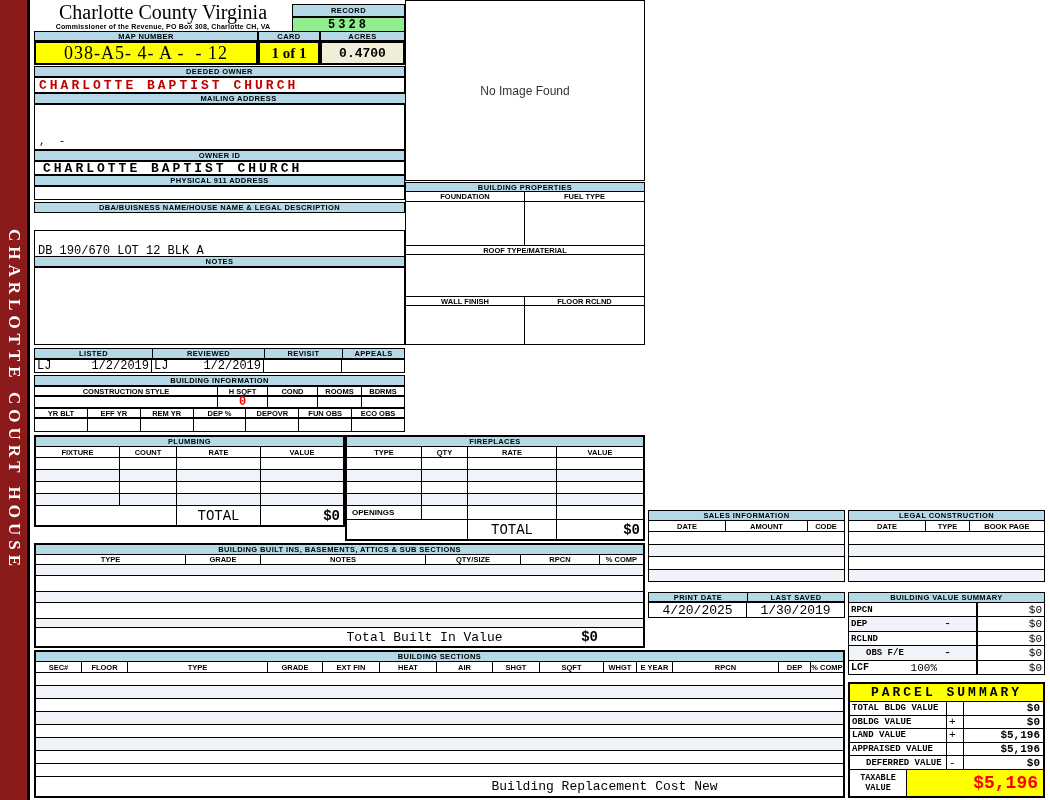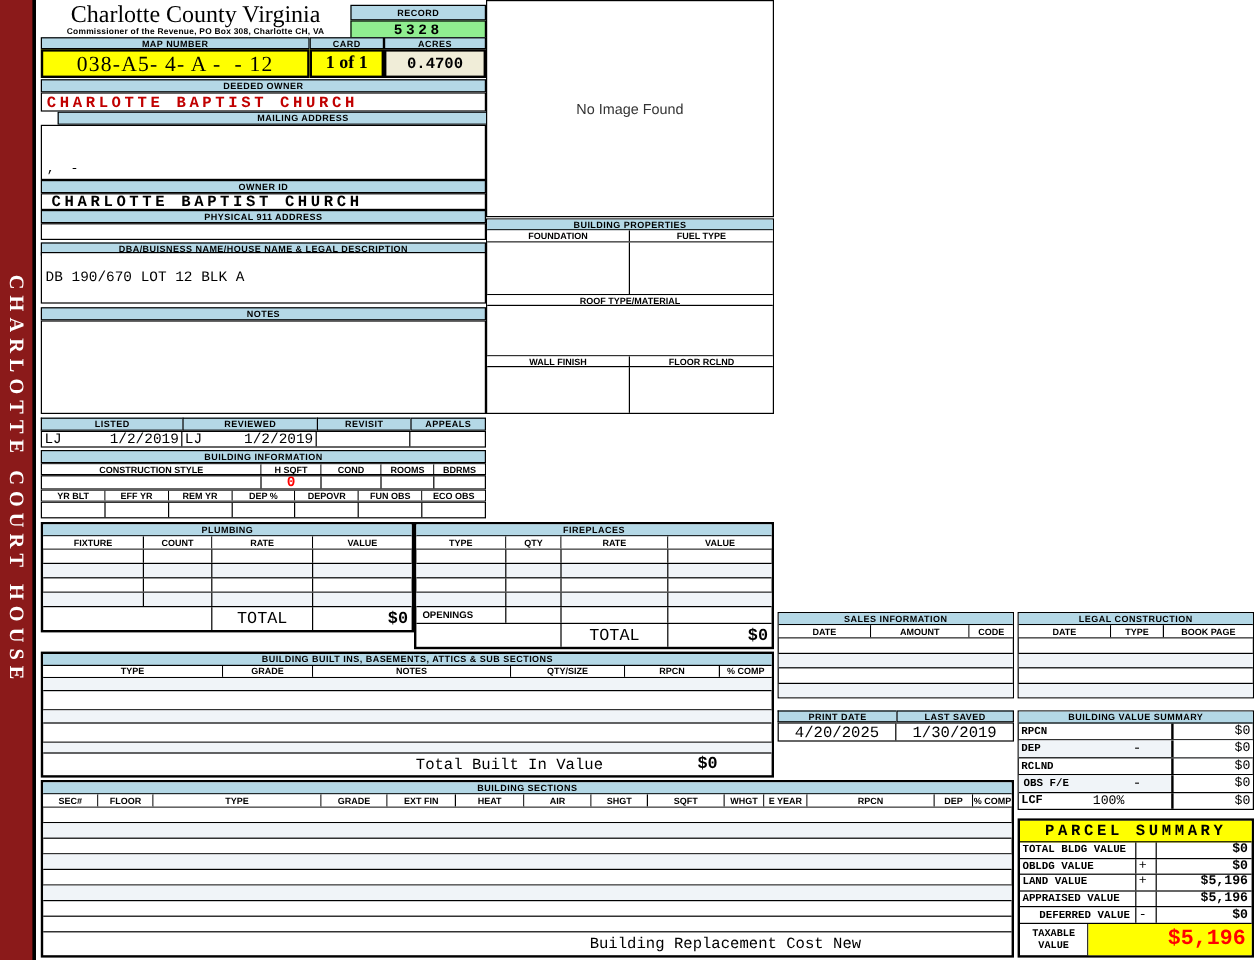--- a/index.html
+++ b/index.html
@@ -44,31 +44,31 @@
 <div class="abs bh" style="left:34px;top:31px;width:224px;height:10px">MAP NUMBER</div>
 <div class="abs bh" style="left:258px;top:31px;width:62px;height:10px">CARD</div>
 <div class="abs bh" style="left:320px;top:31px;width:85px;height:10px">ACRES</div>
 <div class="abs ctr b2 mapval pre" style="left:34px;top:41px;width:224px;height:24px;background:var(--yellow)">038-A5- 4- A -  - 12</div>
 <div class="abs ctr b2 cardval" style="left:258px;top:41px;width:62px;height:24px;background:var(--yellow);font-weight:bold">1 of 1</div>
 <div class="abs ctr b2 mono" style="left:320px;top:41px;width:85px;height:24px;background:var(--cream);font-weight:bold;font-size:13px">0.4700</div>
 
 <div class="abs bh" style="left:34px;top:66px;width:371px;height:11px">DEEDED OWNER</div>
 <div class="abs bx vc mono" style="left:34px;top:77px;width:371px;height:16px;color:var(--ownred);font-weight:bold;font-size:13px;letter-spacing:3px;padding-left:4px">CHARLOTTE BAPTIST CHURCH</div>
 
-<div class="abs bh" style="left:48px;top:93px;width:409px;height:11px">MAILING ADDRESS</div>
+<div class="abs bh" style="left:34px;top:93px;width:409px;height:11px">MAILING ADDRESS</div>
 <div class="abs bx mono pre" style="left:34px;top:104px;width:371px;height:46px;font-size:11px;display:flex;align-items:flex-end;padding:0 0 2px 4px">,  -</div>
 
 <div class="abs bh" style="left:34px;top:150px;width:371px;height:11px">OWNER ID</div>
 <div class="abs bx vc mono" style="left:34px;top:161px;width:371px;height:14px;font-weight:bold;font-size:13px;letter-spacing:3px;padding-left:8px">CHARLOTTE BAPTIST CHURCH</div>
 
 <div class="abs bh" style="left:34px;top:175px;width:371px;height:11px">PHYSICAL 911 ADDRESS</div>
 <div class="abs bx vc mono" style="left:34px;top:186px;width:371px;height:14px;font-size:11px;padding-left:4px"></div>
 
 <div class="abs bh" style="left:34px;top:202px;width:371px;height:11px">DBA/BUISNESS NAME/HOUSE NAME &amp; LEGAL DESCRIPTION</div>
-<div class="abs bx mono" style="left:34px;top:210px;width:371px;height:43px;font-size:12px;padding:13px 12px 0 3px">DB 190/670 LOT 12 BLK A</div>
+<div class="abs bx mono" style="left:34px;top:230px;width:371px;height:43px;font-size:12px;padding:13px 12px 0 3px">DB 190/670 LOT 12 BLK A</div>
 
 <div class="abs bh" style="left:34px;top:256px;width:371px;height:11px">NOTES</div>
 <div class="abs bx mono" style="left:34px;top:267px;width:371px;height:78px;font-size:11px;padding:2px"></div>
 
 <div class="abs row" style="left:34px;top:348px;width:371px;height:11px">
   <div class="bh" style="width:118px;border-right:none">LISTED</div>
   <div class="bh" style="width:112px;border-right:none">REVIEWED</div>
   <div class="bh" style="width:78px;border-right:none">REVISIT</div>
   <div class="bh" style="width:63px">APPEALS</div>
 </div>
@@ -323,21 +323,21 @@
     <div class="vc mono" style="width:92px;font-weight:bold;font-size:9px;padding-left:2px">DEP</div>
     <div class="vc mono" style="width:35px;font-size:12px;padding-left:3px">-</div>
     <div class="rt mono" style="flex:1;border-left:2px solid #000;font-size:11px;padding-right:2px;background:#fff">$0</div>
   </div>
   <div class="row bb" style="flex:1">
     <div class="vc mono" style="width:92px;font-weight:bold;font-size:9px;padding-left:2px">RCLND</div>
     <div class="vc mono" style="width:35px;font-size:12px;padding-left:3px"></div>
     <div class="rt mono" style="flex:1;border-left:2px solid #000;font-size:11px;padding-right:2px">$0</div>
   </div>
   <div class="row bb alt" style="flex:1">
-    <div class="vc mono" style="width:92px;font-weight:bold;font-size:9px;padding-left:4px">OBS F/E</div>
+    <div class="vc mono" style="width:92px;font-weight:bold;font-size:9px;padding-left:17px">OBS F/E</div>
     <div class="vc mono" style="width:35px;font-size:12px;padding-left:3px">-</div>
     <div class="rt mono" style="flex:1;border-left:2px solid #000;font-size:11px;padding-right:2px;background:#fff">$0</div>
   </div>
   <div class="row" style="flex:1">
     <div class="row" style="width:92px;justify-content:space-between;align-items:center;padding:0 4px 0 2px">
       <span class="mono" style="font-weight:bold;font-size:10px">LCF</span>
       <span class="mono" style="font-size:11px">100%</span>
     </div>
     <div class="vc mono" style="width:35px;font-size:12px;padding-left:3px"></div>
     <div class="rt mono" style="flex:1;border-left:2px solid #000;font-size:11px;padding-right:2px">$0</div>

